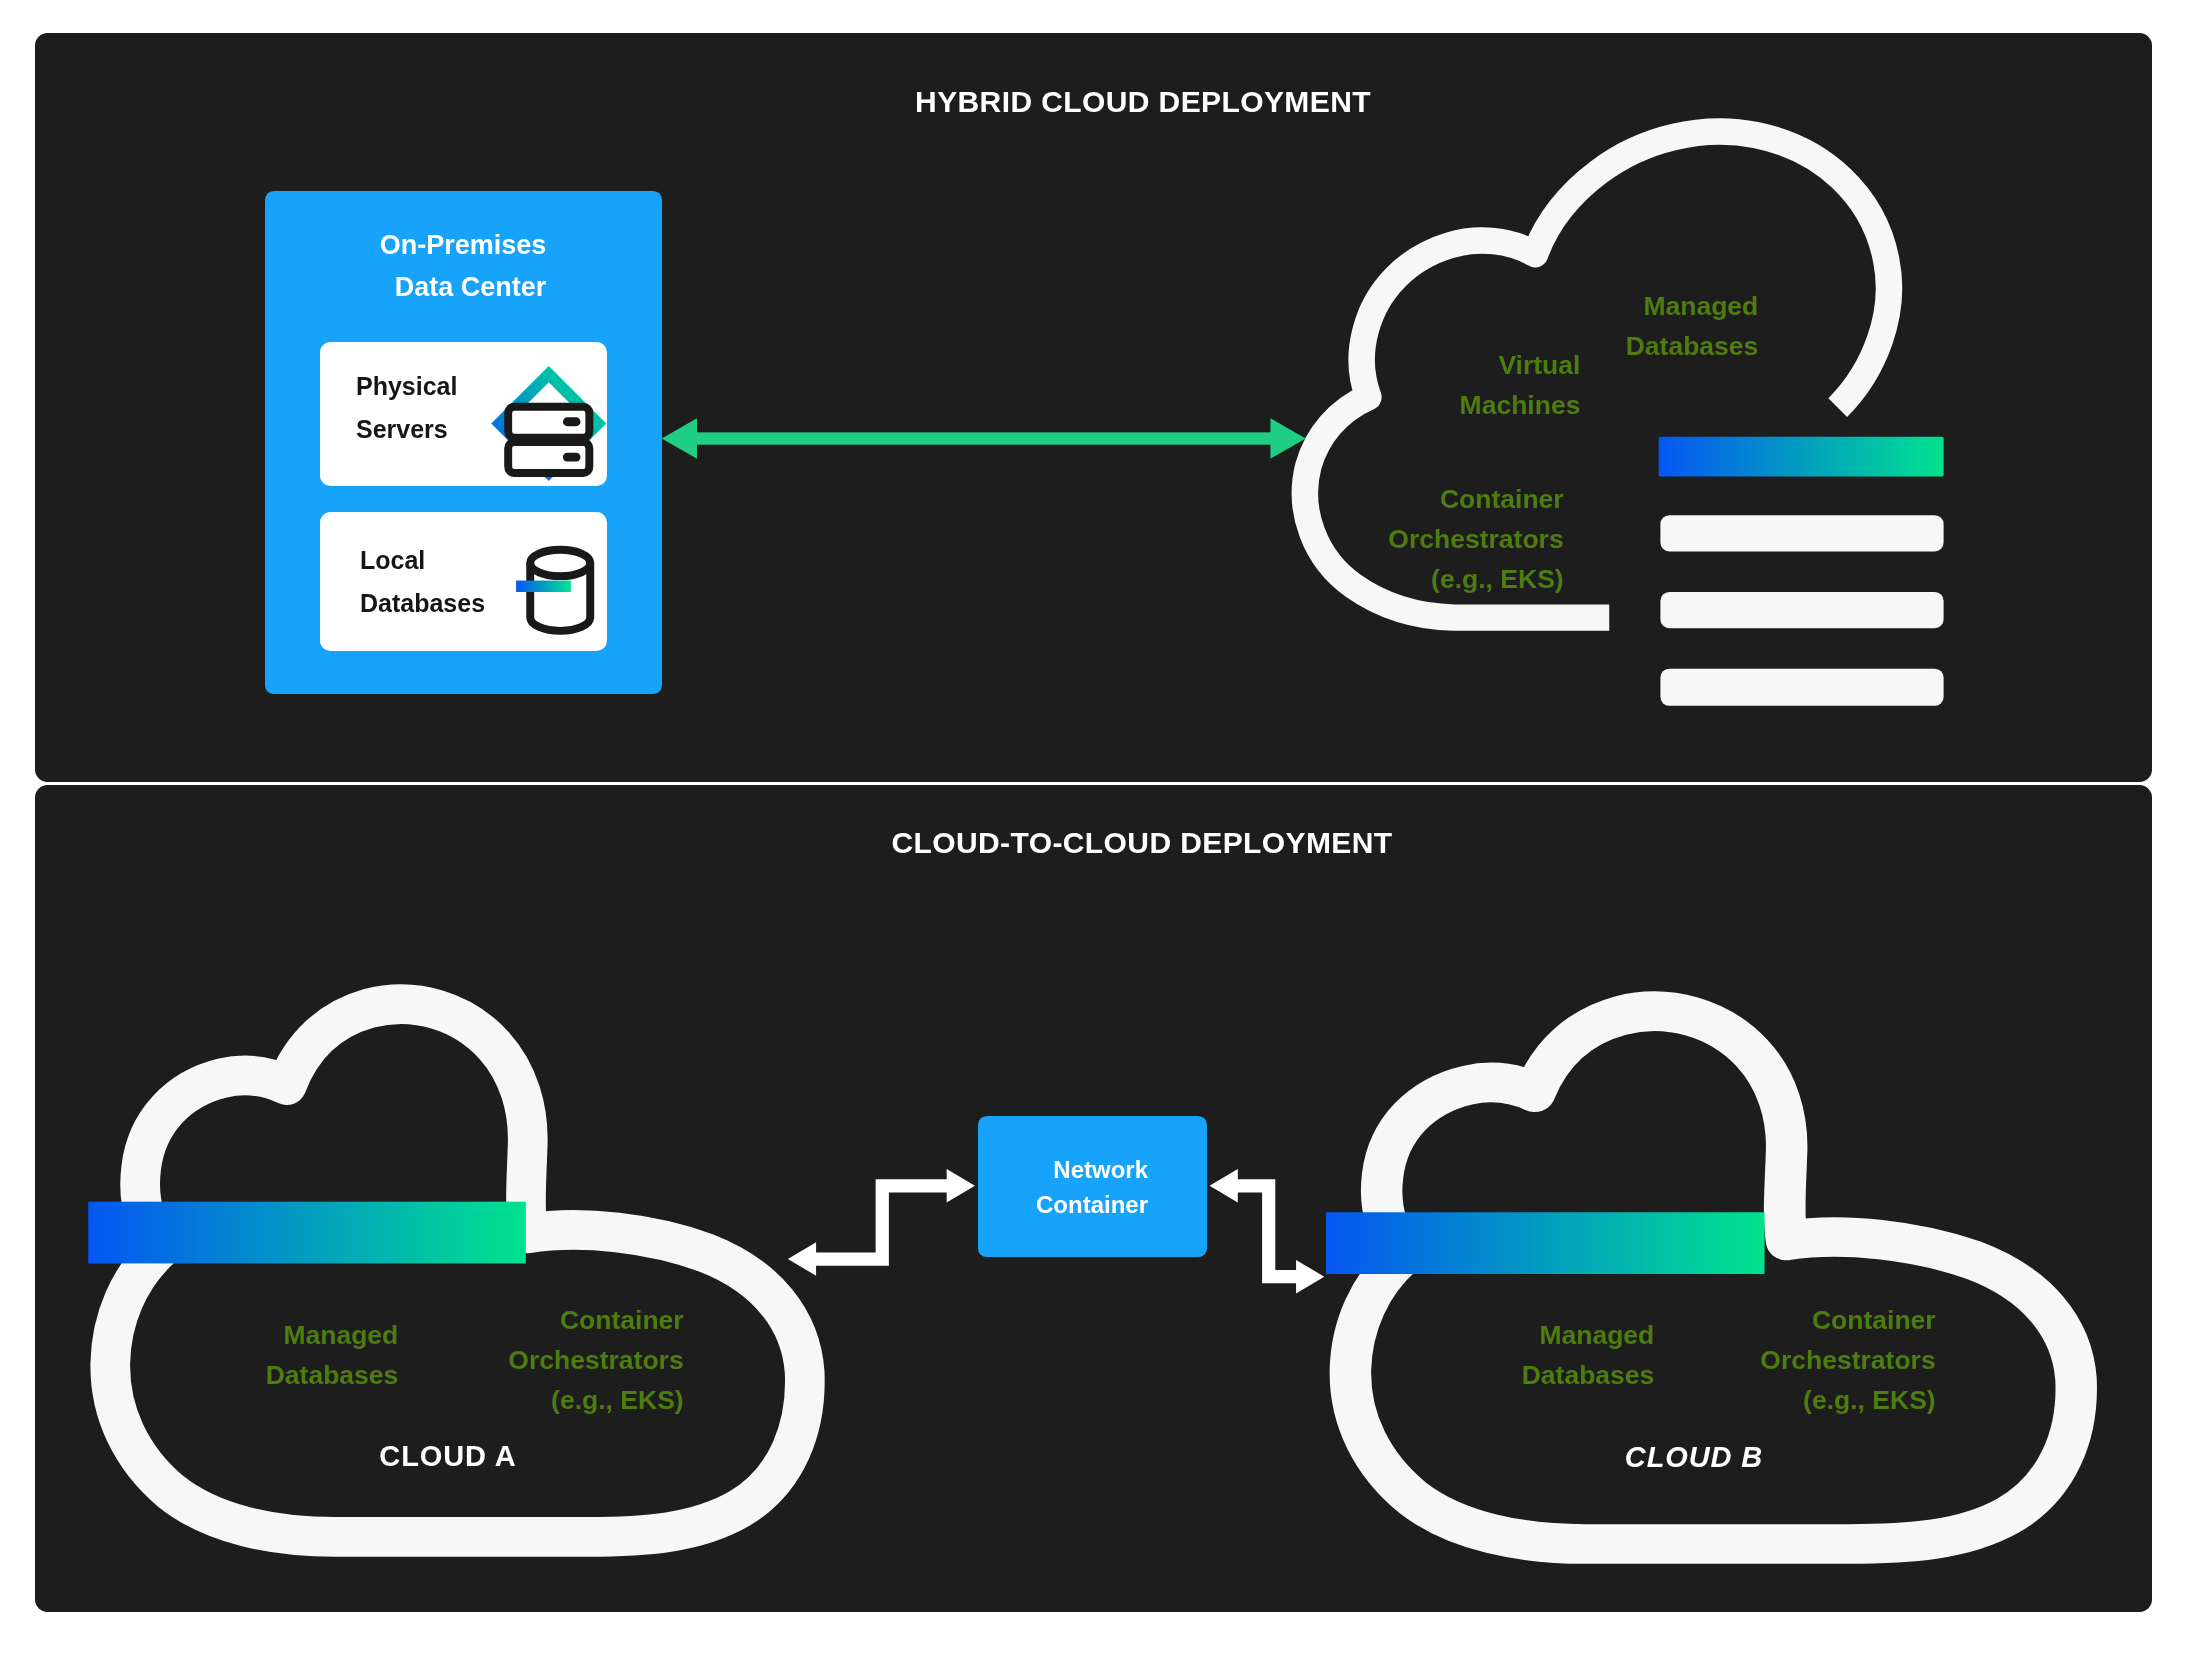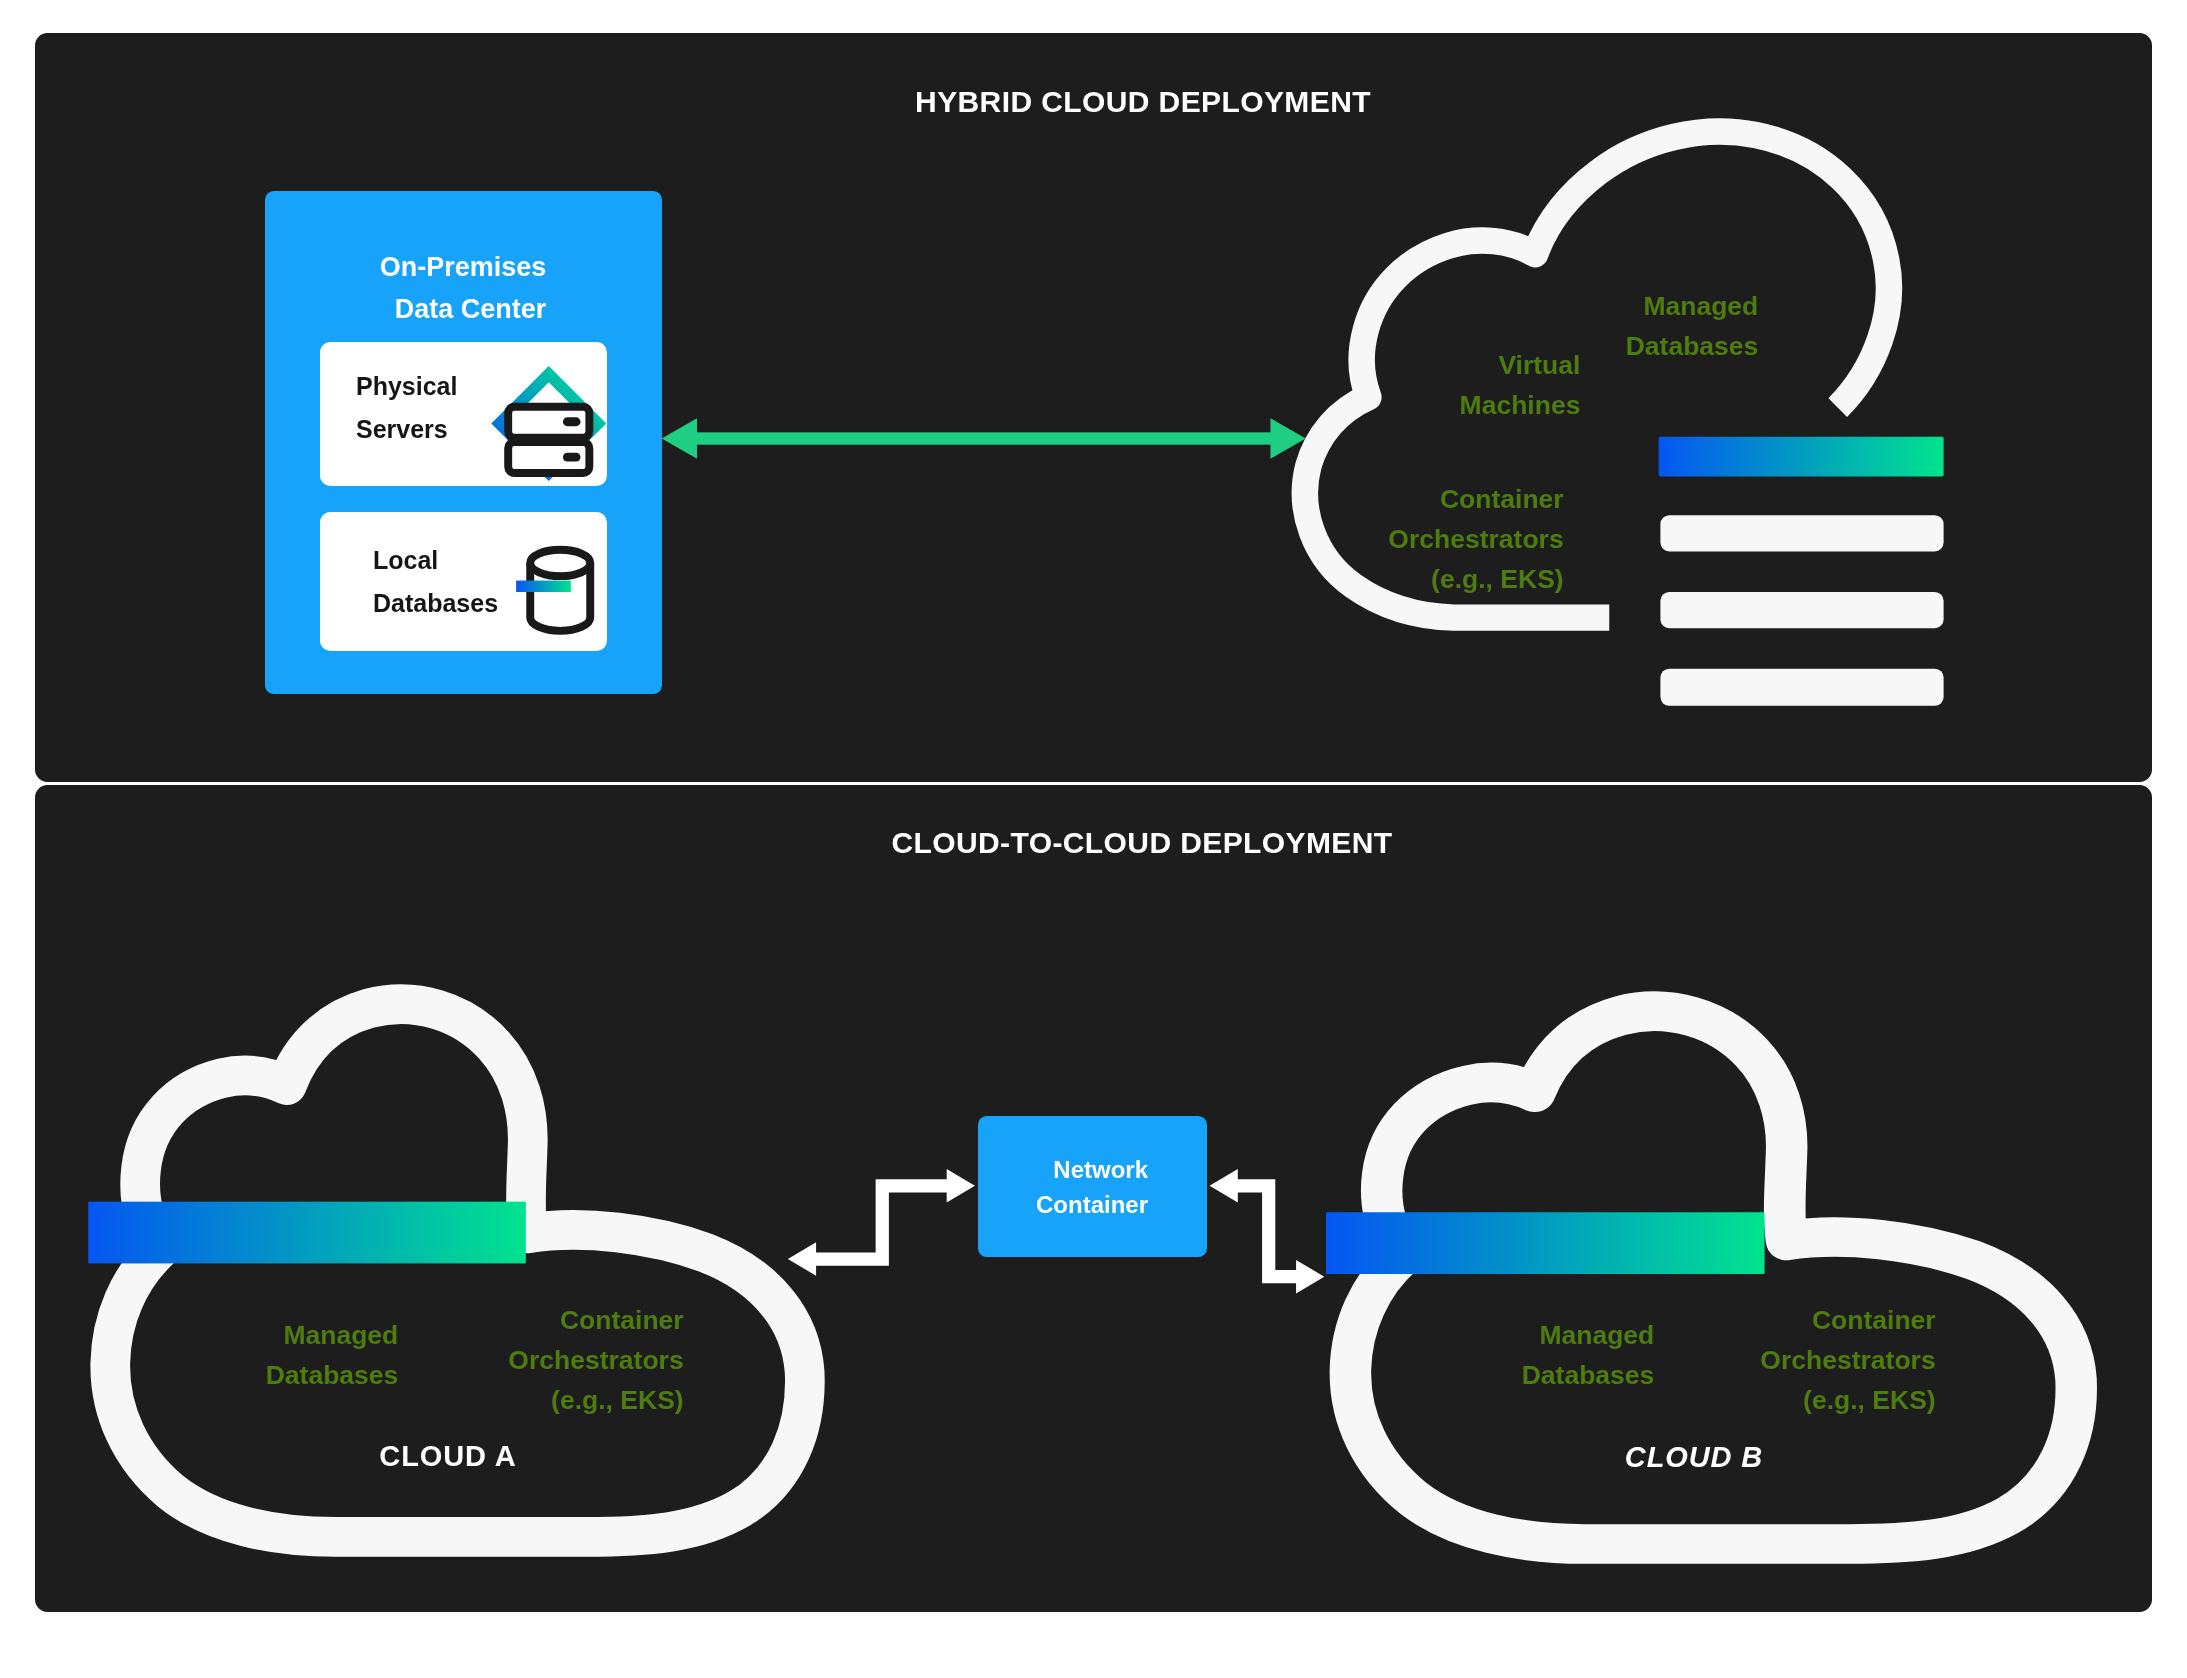--- a/index.html
+++ b/index.html
@@ -6,21 +6,21 @@
   body{width:2188px;height:1679px;position:relative;font-family:"Liberation Sans",sans-serif;}
   .panel{position:absolute;background:#1e1d1d;border-radius:12.4px;}
   #panel-top{left:35px;top:33px;width:2117px;height:749px;}
   #panel-bottom{left:35px;top:785px;width:2117px;height:827px;}
   .abs{position:absolute;}
   .c{position:absolute;transform:translate(-50%,-50%);text-align:right;white-space:pre-line;}
   .panel-title{color:#ffffff;font-weight:bold;font-size:30px;letter-spacing:0.4px;}
   .green-label{color:#4d7c0f;font-weight:bold;font-size:26.5px;line-height:40px;}
   .cloud-name{color:#ffffff;font-weight:bold;font-size:29px;letter-spacing:0.9px;}
   #onprem-box{left:265px;top:191px;width:397px;height:503px;background:#16a3f9;border-radius:8.8px;}
-  .onprem-title{color:#ffffff;font-weight:bold;font-size:27px;line-height:42px;margin-top:22px;}
+  .onprem-title{color:#ffffff;font-weight:bold;font-size:27px;line-height:42px;}
   .card{position:absolute;background:#ffffff;border-radius:10.6px;}
   #card-servers{left:320px;top:342px;width:287px;height:144px;}
   #card-db{left:320px;top:512px;width:287px;height:139px;}
   .card-label{position:absolute;color:#161616;font-weight:bold;font-size:25px;line-height:43px;white-space:pre-line;}
   #network-box{left:978px;top:1116px;width:229px;height:141px;background:#16a3f9;border-radius:8.8px;}
   .network-label{color:#ffffff;font-weight:bold;font-size:24px;line-height:35px;}
   svg{position:absolute;left:0;top:0;}
   .nopointer{pointer-events:none;}
 </style>
 </head>
@@ -119,21 +119,21 @@
   </g>
 </svg>
 
 <div class="c panel-title" style="left:1143px;top:102px;">HYBRID CLOUD DEPLOYMENT</div>
 <div class="c panel-title" style="left:1142px;top:843px;">CLOUD-TO-CLOUD DEPLOYMENT</div>
 
 <div class="c onprem-title" style="left:463px;top:266px;">On-Premises
 Data Center</div>
 <div class="card-label" style="left:356px;top:365px;">Physical
 Servers</div>
-<div class="card-label" style="left:373px;top:539px;">Local
+<div class="card-label" style="left:360px;top:539px;">Local
 Databases</div>
 
 <div class="c green-label" style="left:1520px;top:385px;">Virtual
 Machines</div>
 <div class="c green-label" style="left:1692px;top:326px;">Managed
 Databases</div>
 <div class="c green-label" style="left:1476px;top:539px;">Container
 Orchestrators
 (e.g., EKS)</div>
 

